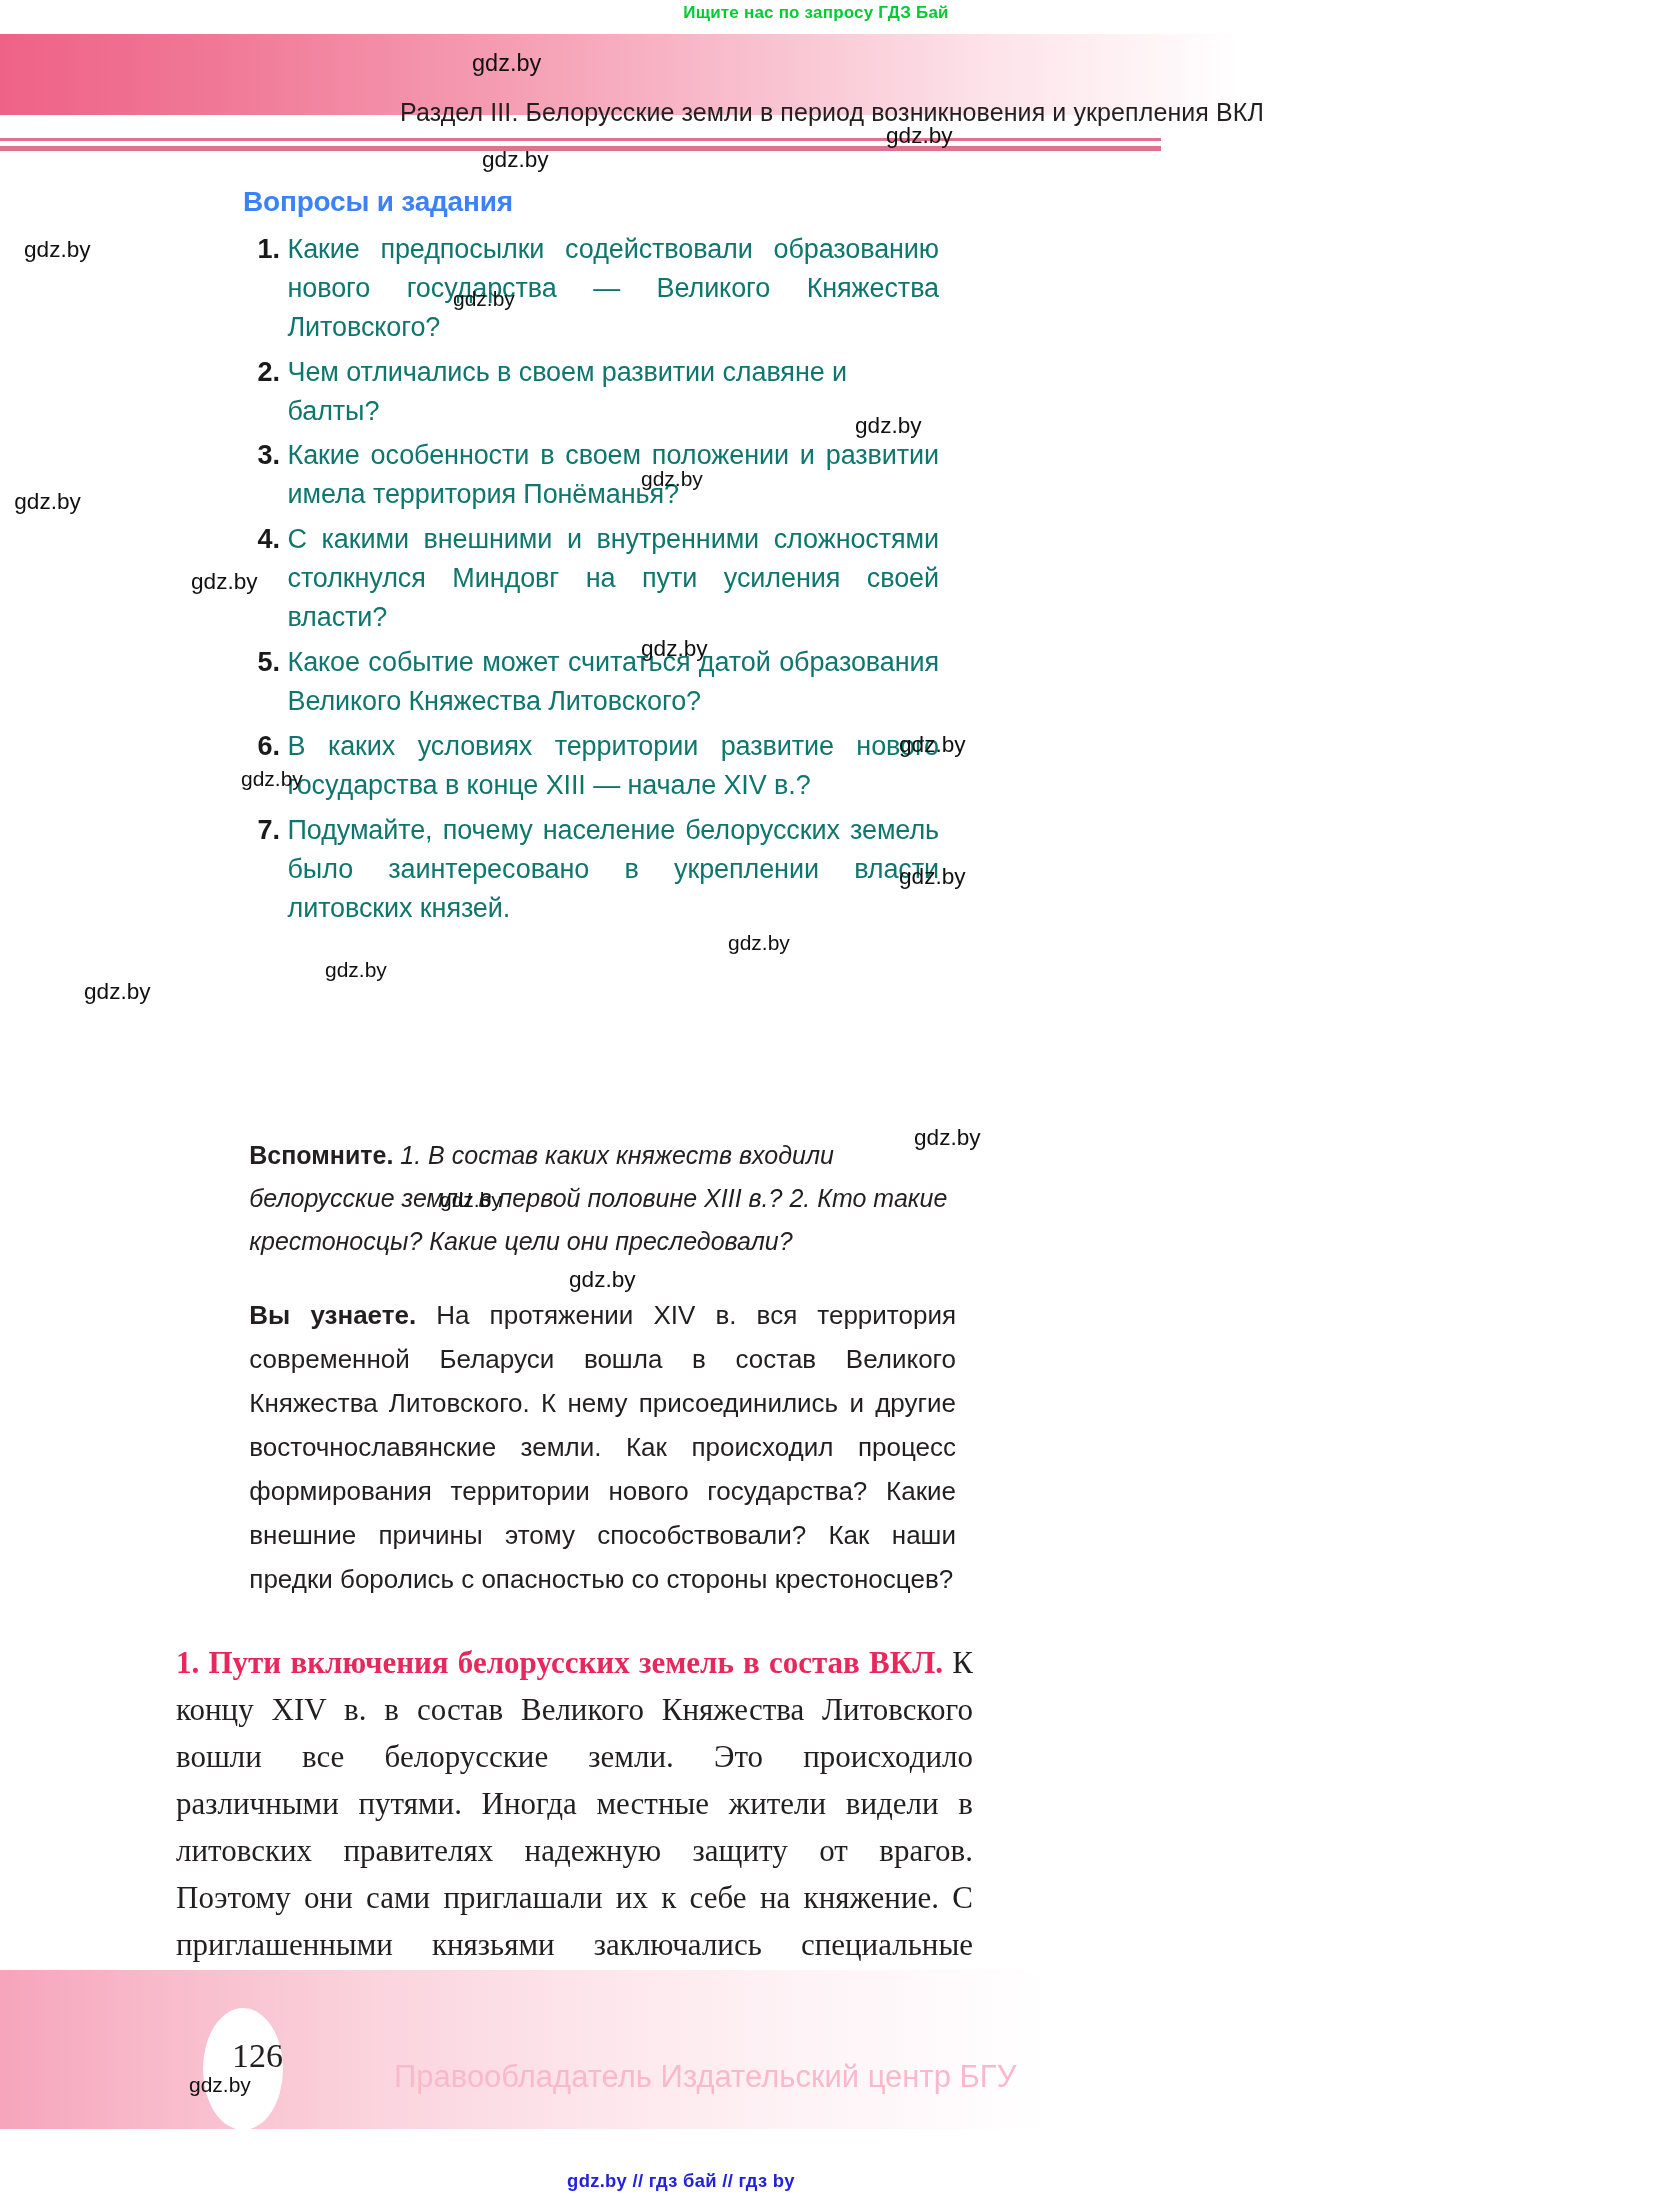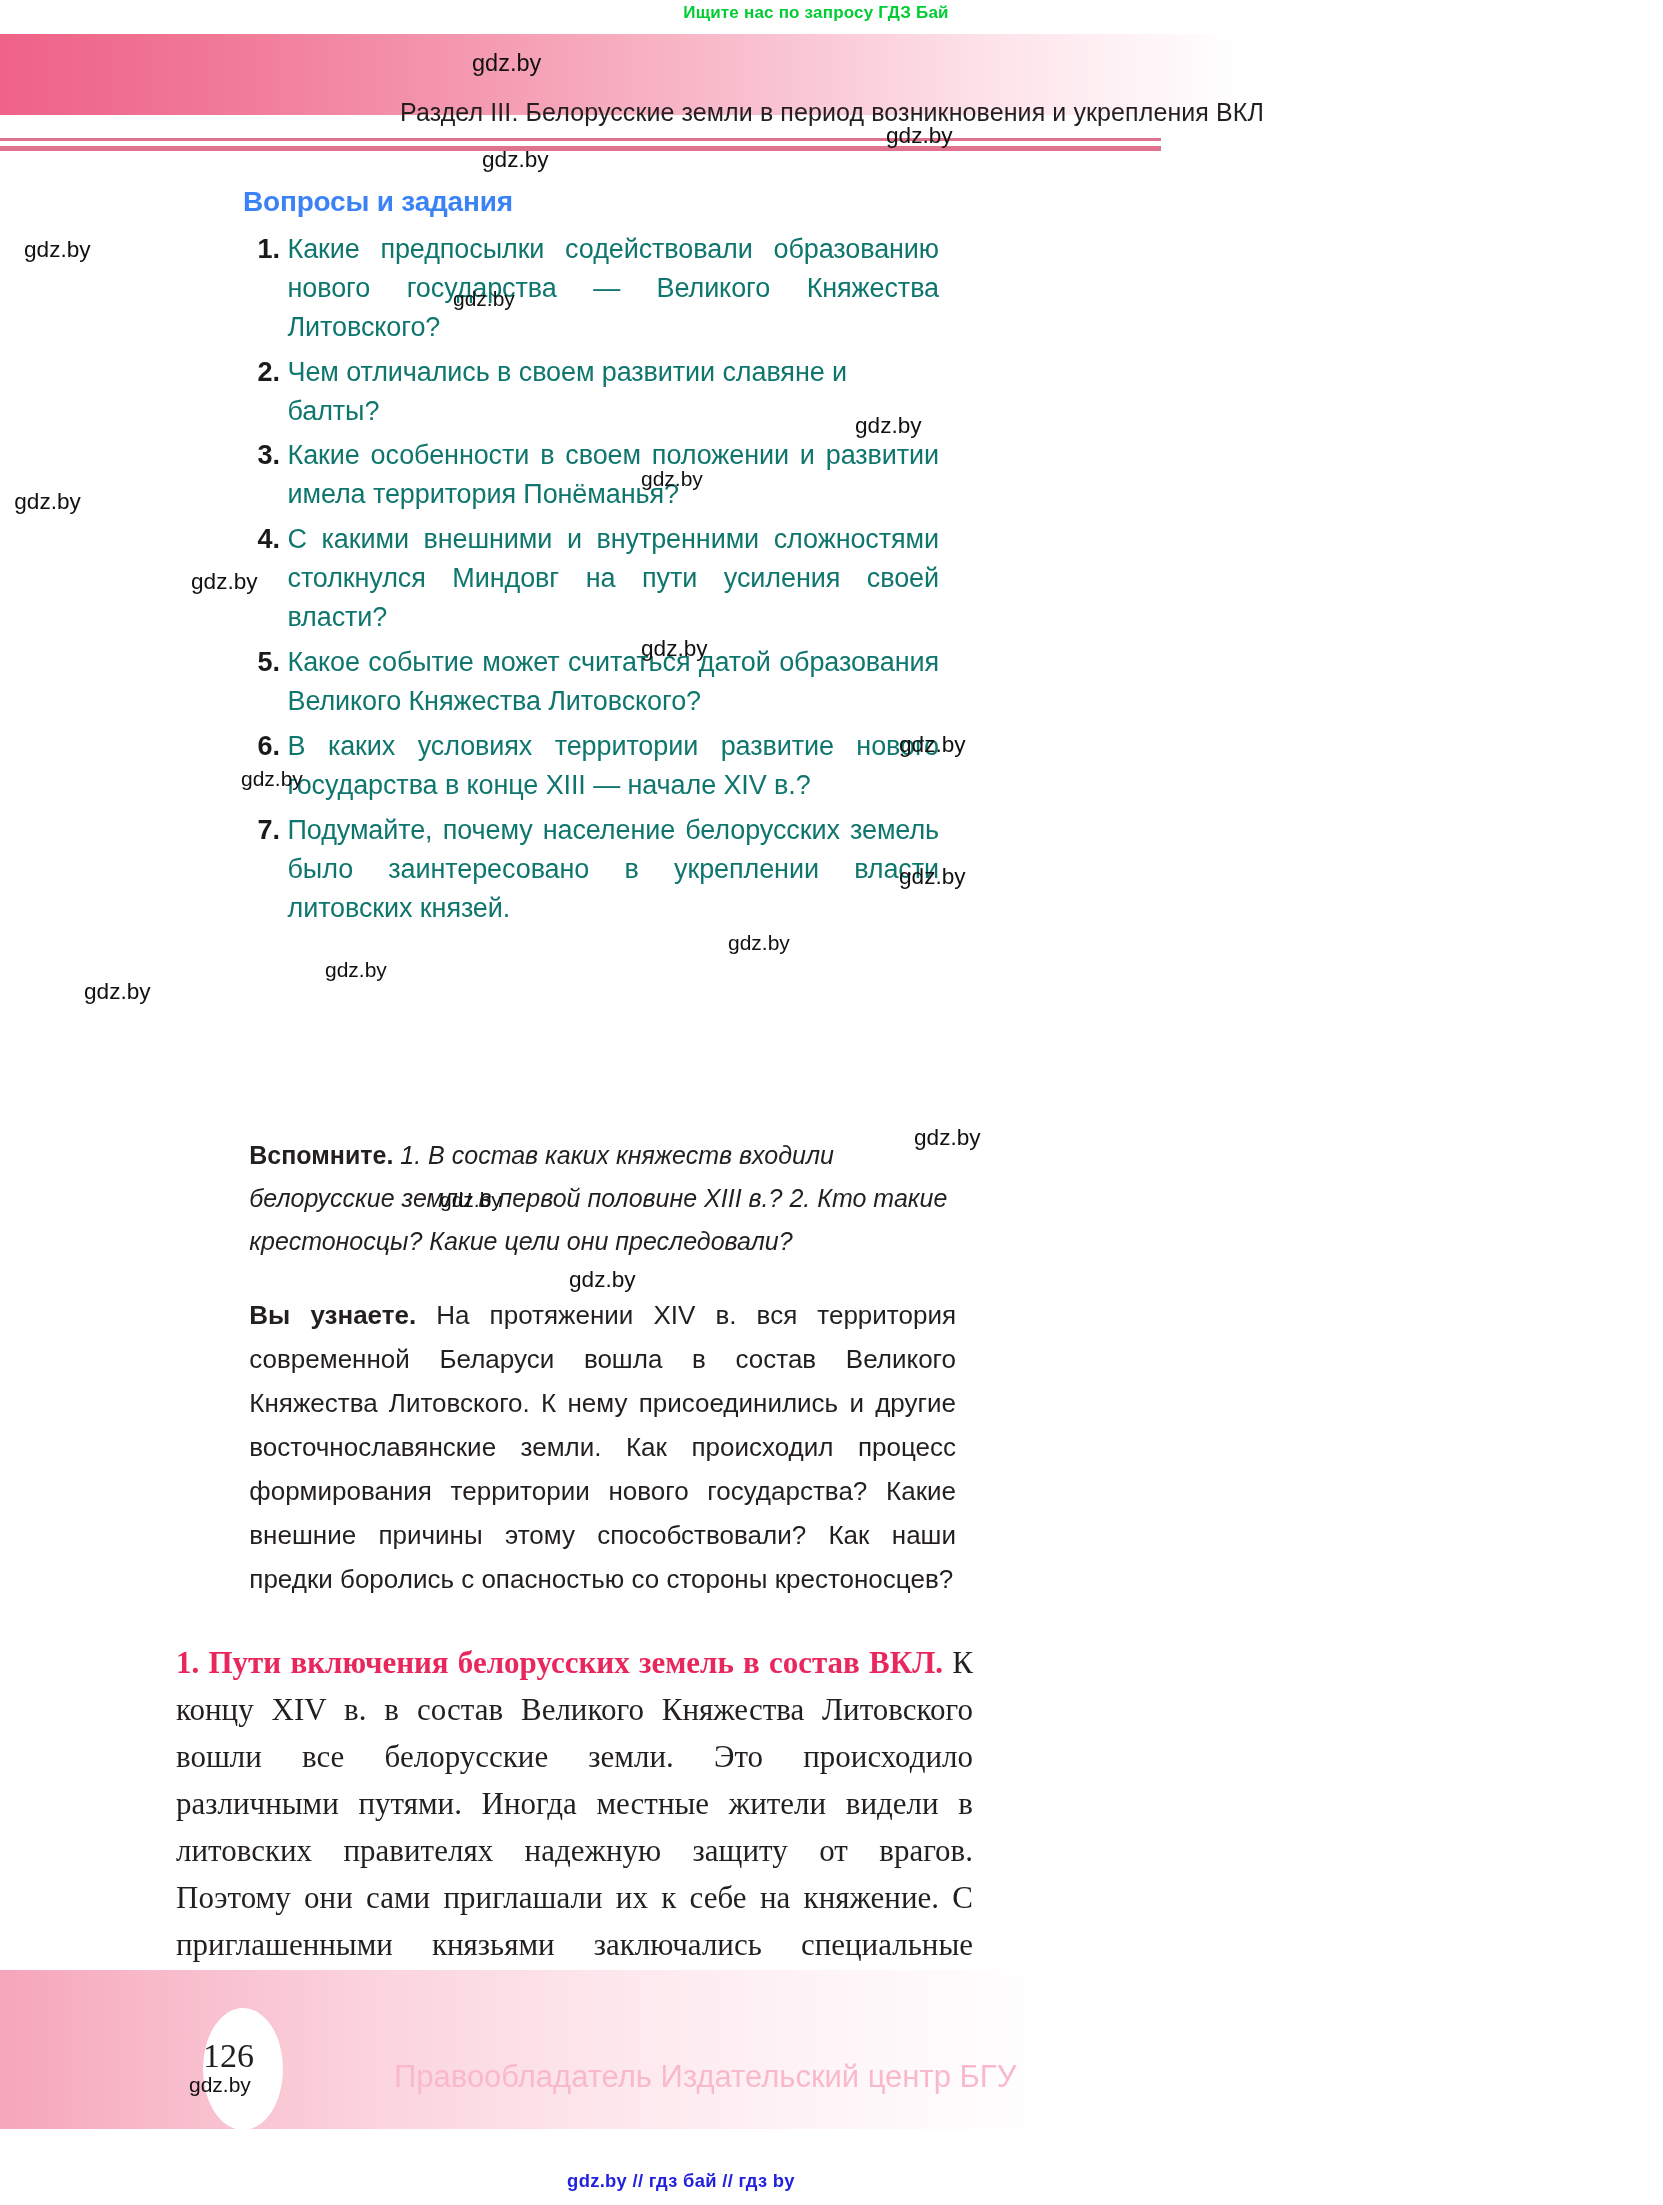--- a/index.html
+++ b/index.html
@@ -230,21 +230,21 @@
     width: 80px;
     height: 122px;
     background: #ffffff;
     border-radius: 50% / 50%;
   }
   .page-num {
     position: absolute;
     top: 2037px;
     left: 203px;
     width: 80px;
-    text-align: left;
+    text-align: right;
     font-family: "Liberation Serif", serif;
     font-size: 34px;
     color: #231f20;
   }
   .copyright {
     position: absolute;
     top: 2059px;
     left: 394px;
     font-family: "Liberation Sans", sans-serif;
     font-size: 31px;

